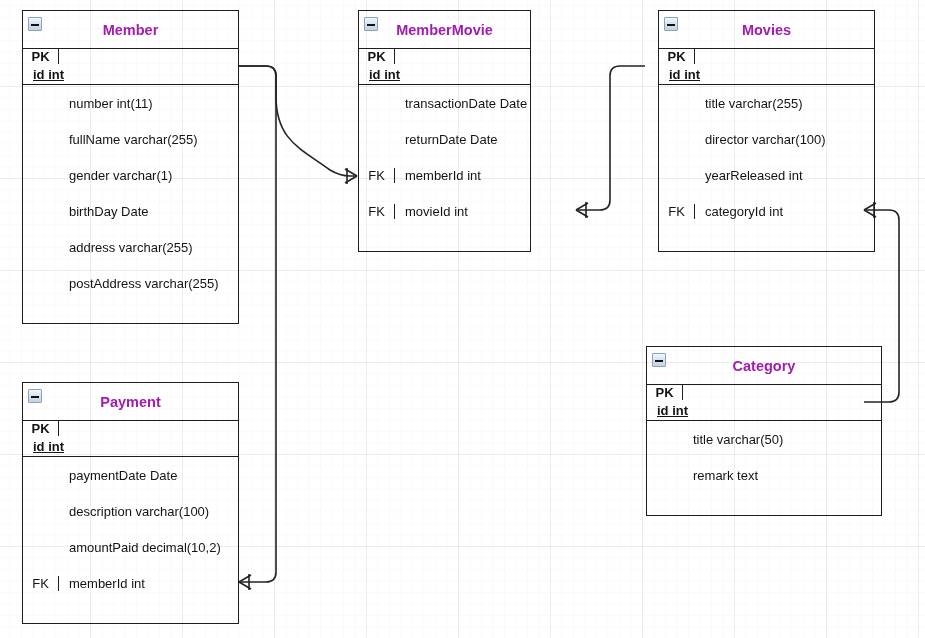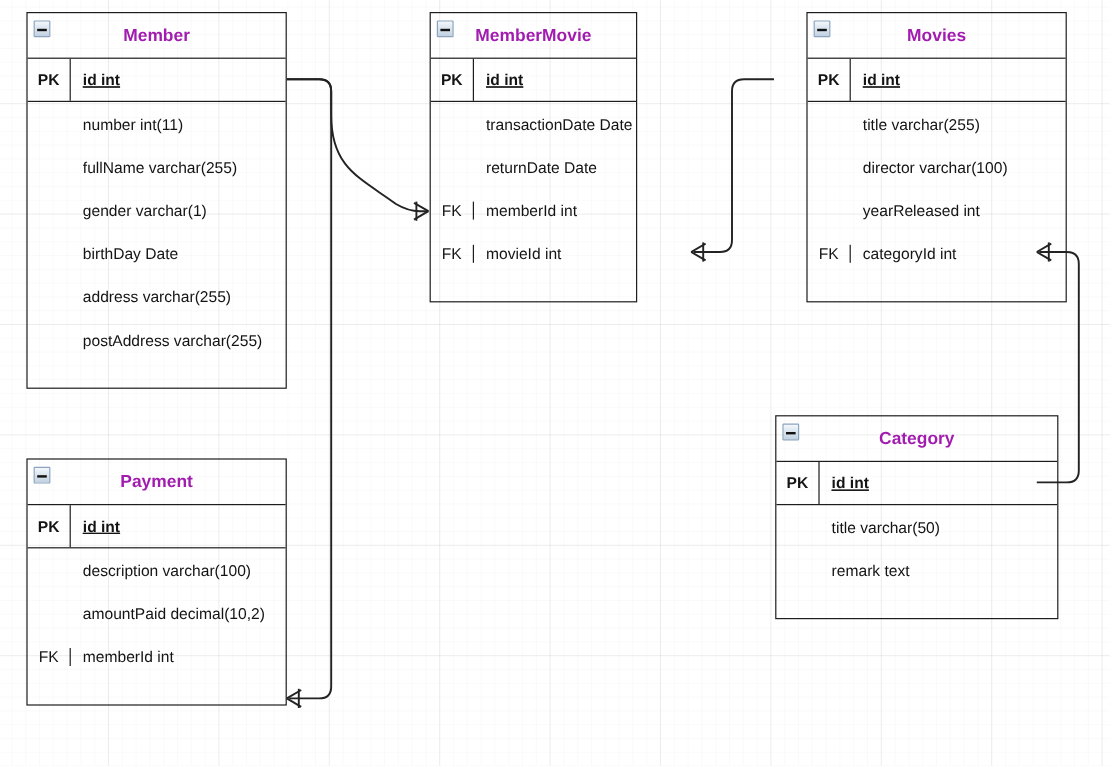--- a/index.html
+++ b/index.html
@@ -90,20 +90,21 @@
     width: 8px;
     height: 2px;
     background: #111111;
   }
 
   .pk-row {
     display: flex;
     height: 36px;
     border-bottom: 1.7px solid #1d1d1d;
     box-sizing: border-box;
+    flex-direction: column;
   }
   .attr-row {
     display: flex;
     height: 36px;
     box-sizing: border-box;
     align-items: center;
   }
   .attr-row.filler {
     height: 22px;
   }
@@ -127,21 +128,20 @@
     box-sizing: border-box;
     display: flex;
     align-items: center;
     padding-left: 10px;
     font-size: 13px;
     color: #141414;
     white-space: nowrap;
   }
   .pk-row .namecol {
     font-weight: bold;
-    text-decoration: underline;
   }
   .pk-row .namecol span {
     text-decoration: underline;
   }
   .body-wrap {
     box-sizing: border-box;
   }
 </style>
 </head>
 <body>
@@ -256,21 +256,21 @@
       <div class="keycol">FK</div>
       <div class="namecol">movieId int</div>
     </div>
     <div class="attr-row filler">
       <div class="keycol"></div>
       <div class="namecol"></div>
     </div>
   </div>
 </div>
 
-<div class="entity" style="left:672px; top:10px; width:217px;">
+<div class="entity" style="left:658px; top:10px; width:217px;">
   <div class="entity-title">
     <span class="collapse-icon"></span>
     <span>Movies</span>
   </div>
   <div class="body-wrap">
     <div class="pk-row">
       <div class="keycol">PK</div>
       <div class="namecol">
           <span>id int</span>
         </div>
@@ -305,20 +305,24 @@
   </div>
   <div class="body-wrap">
     <div class="pk-row">
       <div class="keycol">PK</div>
       <div class="namecol">
           <span>id int</span>
         </div>
     </div>
     <div class="attr-row">
       <div class="keycol"></div>
+      <div class="namecol">paymentDate Date</div>
+    </div>
+    <div class="attr-row">
+      <div class="keycol"></div>
       <div class="namecol">description varchar(100)</div>
     </div>
     <div class="attr-row">
       <div class="keycol"></div>
       <div class="namecol">amountPaid decimal(10,2)</div>
     </div>
     <div class="attr-row">
       <div class="keycol">FK</div>
       <div class="namecol">memberId int</div>
     </div>

